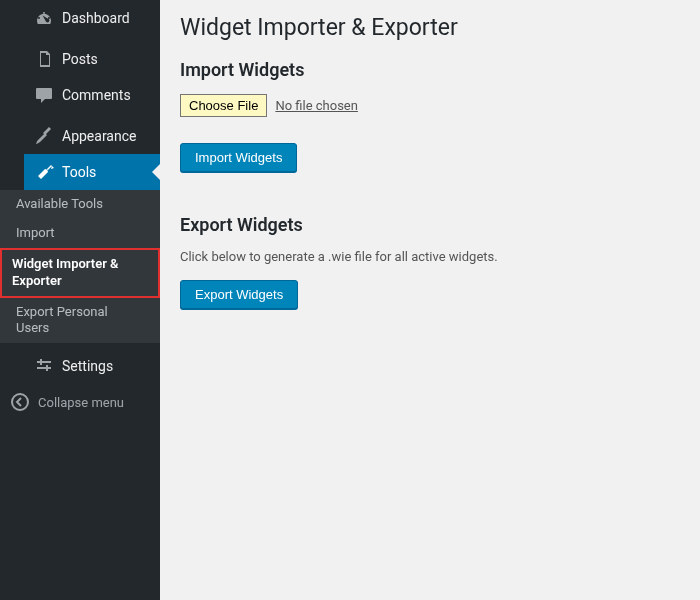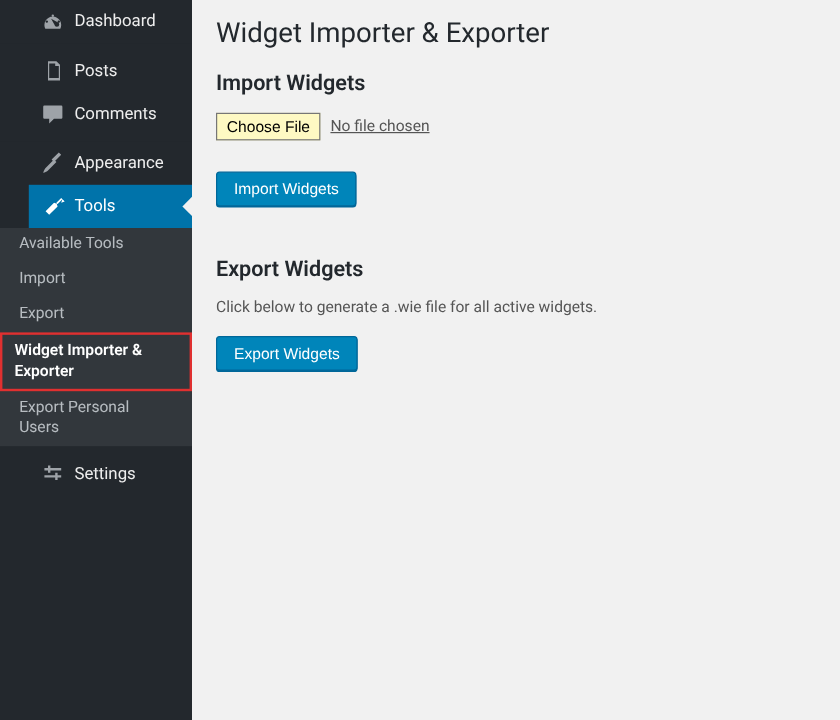--- a/index.html
+++ b/index.html
@@ -186,32 +186,40 @@
     <span class="menu-icon">
         <svg viewBox="0 0 20 20">
           <path d="M17 3l-4 4 1 3-7 7-3-3 7-7 3 1 4-4-1 3 3-1-3-3z"></path>
         </svg>
       </span>
     <span>Tools</span>
   </div>
   <div class="submenu">
     <div class="submenu-item">Available Tools</div>
     <div class="submenu-item">Import</div>
-    <div class="submenu-item">Export</div>
     <div class="submenu-item current">Widget Importer &amp; Exporter</div>
     <div class="submenu-item">Export Personal Users</div>
   </div>
   <div class="separator"></div>
   <div class="menu-item">
     <span class="menu-icon">
         <svg viewBox="0 0 20 20">
           <path d="M3 5h3V3h2v2h9v2H8v2H6V7H3V5zm0 6h9v-2h2v2h3v2h-3v2h-2v-2H3v-2z"></path>
         </svg>
       </span>
     <span>Settings</span>
+  </div>
+  <div class="collapse">
+    <span class="menu-icon">
+        <svg viewBox="0 0 20 20">
+          <circle cx="10" cy="10" r="8" fill="none" stroke="currentColor" stroke-width="2"></circle>
+          <path d="M11 6l-4 4 4 4" fill="none" stroke="currentColor" stroke-width="2"></path>
+        </svg>
+      </span>
+    <span>Collapse menu</span>
   </div>
 </nav>
 
 <main class="content">
   <h1>Widget Importer &amp; Exporter</h1>
 
   <h2>Import Widgets</h2>
   <div class="file-row">
     <button class="choose-file">Choose File</button>
     <span class="file-status">No file chosen</span>

